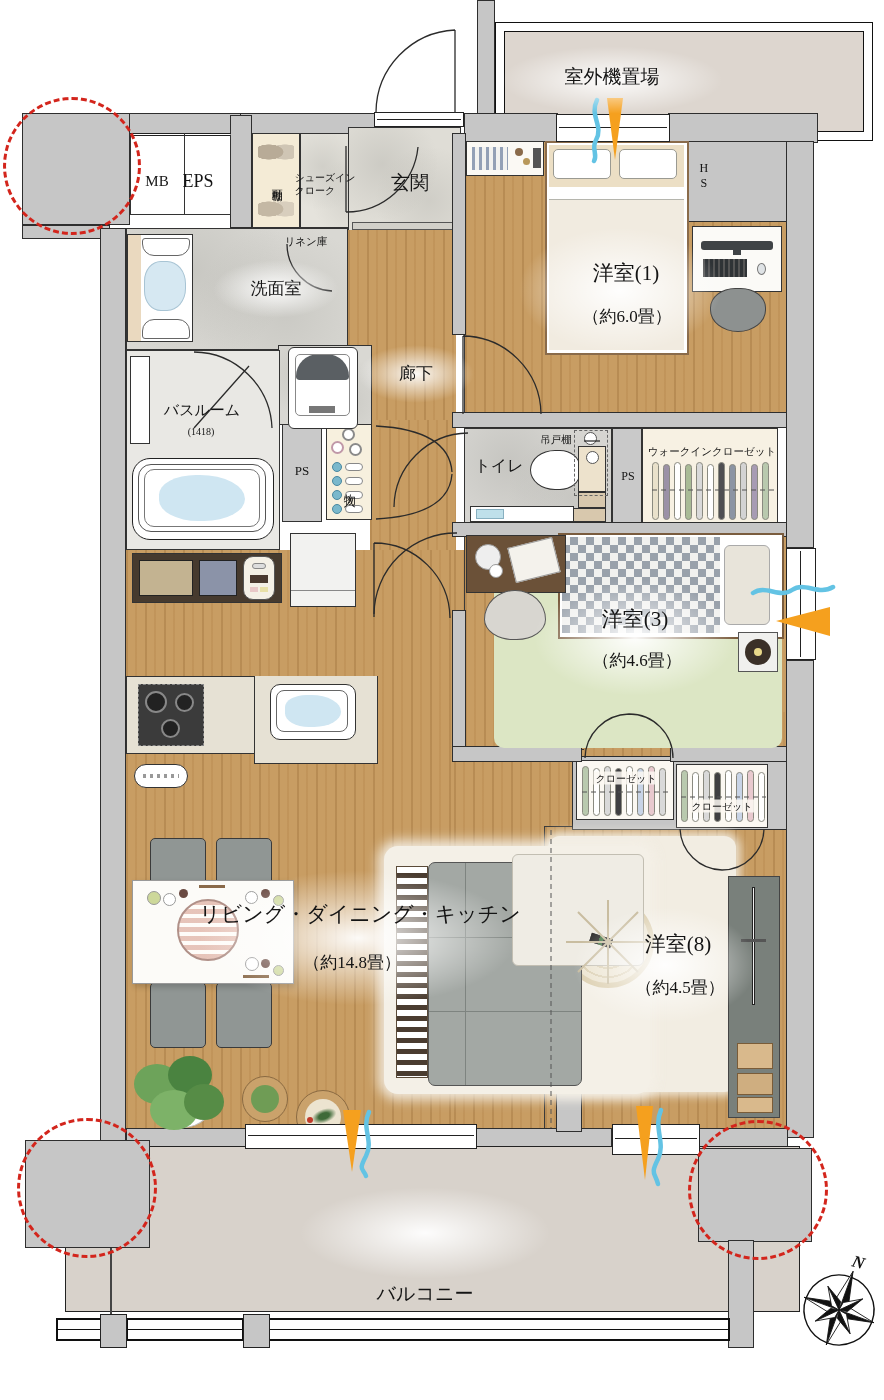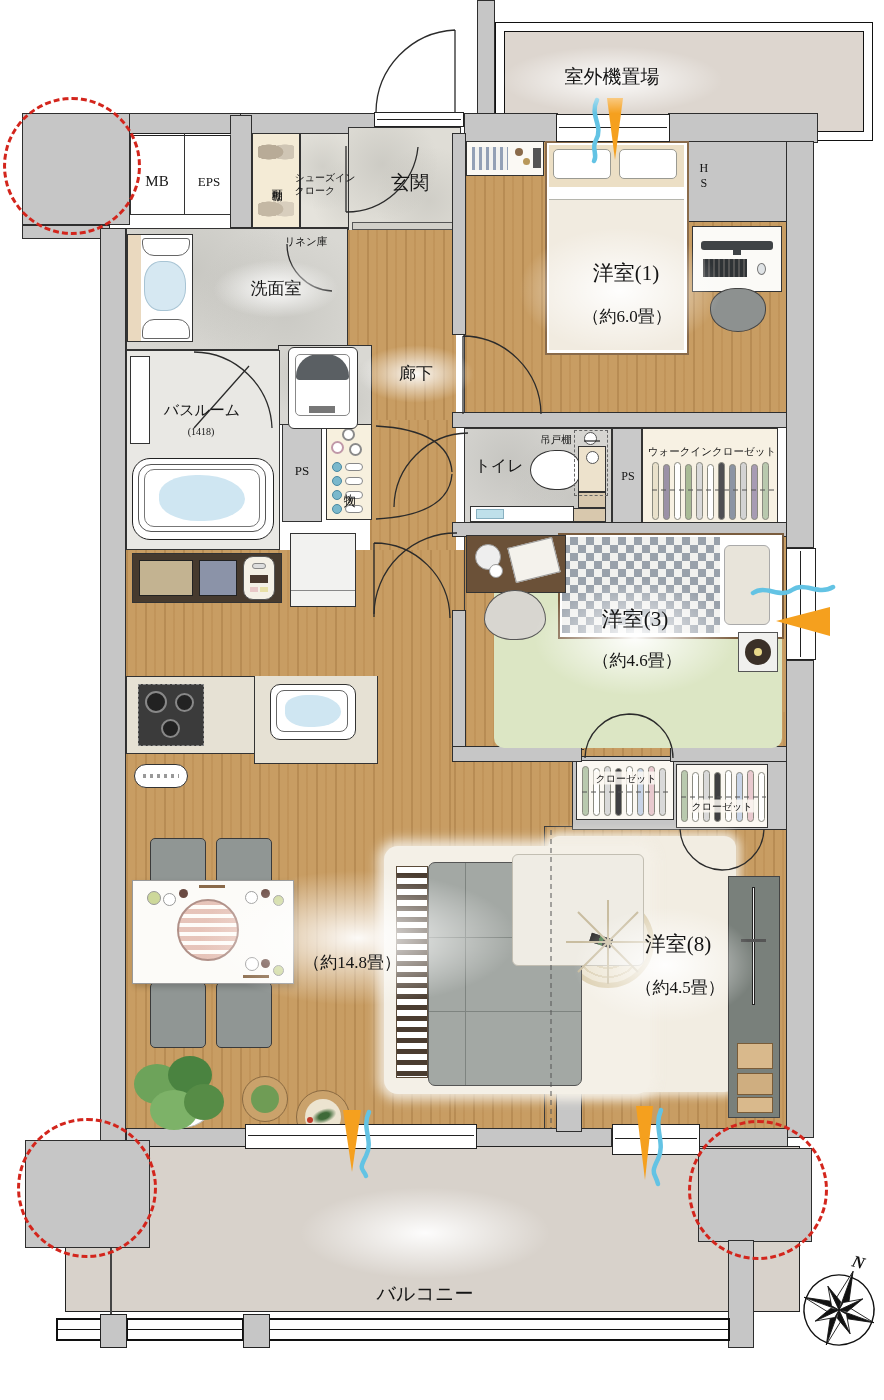--- a/index.html
+++ b/index.html
@@ -48,21 +48,21 @@
   <div class="wall" style="left:464px;top:113px;width:94px;height:30px"></div>
   <div class="wall" style="left:668px;top:113px;width:150px;height:30px"></div>
   <div class="wall" style="left:22px;top:113px;width:108px;height:112px"></div>
   <div class="wall" style="left:22px;top:225px;width:88px;height:14px"></div>
   <div class="wall" style="left:100px;top:228px;width:26px;height:920px"></div>
   <div class="wall" style="left:230px;top:115px;width:22px;height:113px"></div>
 
   <div class="b" style="left:130px;top:133px;width:101px;height:82px;background:#fff;border-top:3px double #222"></div>
   <div class="abs" style="left:184px;top:133px;width:1px;height:82px;background:#333"></div>
   <div class="lbl" style="left:157px;top:182px;font-size:15px">MB</div>
-  <div class="lbl" style="left:209px;top:182px;font-size:13px">EPS</div>
+  <div class="lbl" style="left:198px;top:182px;font-size:18px">EPS</div>
 
   <div class="b" style="left:252px;top:133px;width:48px;height:95px;background:#f4ebd6"></div>
   <div class="abs" style="left:258px;top:139px;width:36px;height:26px;background:radial-gradient(ellipse at 30% 50%,#b8ab97 40%,transparent 42%),radial-gradient(ellipse at 75% 50%,#cfc5b4 40%,transparent 42%)"></div>
   <div class="abs" style="left:258px;top:196px;width:36px;height:26px;background:radial-gradient(ellipse at 30% 50%,#c4b8a4 40%,transparent 42%),radial-gradient(ellipse at 75% 50%,#d8cebd 40%,transparent 42%)"></div>
   <div class="lbl vert" style="left:277px;top:182px;font-size:11px">可動棚</div>
   <div class="b stone" style="left:300px;top:133px;width:75px;height:95px;background-color:#e5e3dc"></div>
   <div class="lbl" style="left:325px;top:184px;font-size:10px">シューズイン
 クローク</div>
 
   <div class="b stone" style="left:348px;top:127px;width:113px;height:105px;background-color:#dfddd6"></div>
@@ -420,16 +420,17 @@
   <div class="lbl" style="left:628px;top:477px;font-size:12px">PS</div>
   <div class="lbl" style="left:712px;top:452px;font-size:10.5px">ウォークインクローゼット</div>
   <div class="lbl" style="left:626px;top:274px;font-size:21px">洋室(1)</div>
   <div class="lbl" style="left:627px;top:317px;font-size:17px">（約6.0畳）</div>
   <div class="lbl" style="left:635px;top:620px;font-size:21px">洋室(3)</div>
   <div class="lbl" style="left:637px;top:661px;font-size:17px">（約4.6畳）</div>
   <div class="lbl" style="left:626px;top:778px;font-size:10px;background:rgba(251,248,242,.85);padding:0 2px;z-index:44">クローゼット</div>
   <div class="lbl" style="left:722px;top:806px;font-size:10px;background:rgba(251,248,242,.85);padding:0 2px;z-index:44">クローゼット</div>
   <div class="lbl" style="left:678px;top:945px;font-size:21px">洋室(8)</div>
   <div class="lbl" style="left:680px;top:988px;font-size:17px">（約4.5畳）</div>
+  <div class="lbl" style="left:360px;top:915px;font-size:21px;white-space:nowrap">リビング・ダイニング・キッチン</div>
   <div class="lbl" style="left:352px;top:963px;font-size:17px">（約14.8畳）</div>
   <div class="lbl" style="left:425px;top:1294px;font-size:19px">バルコニー</div>
 
 </div>
 
 </body></html>

